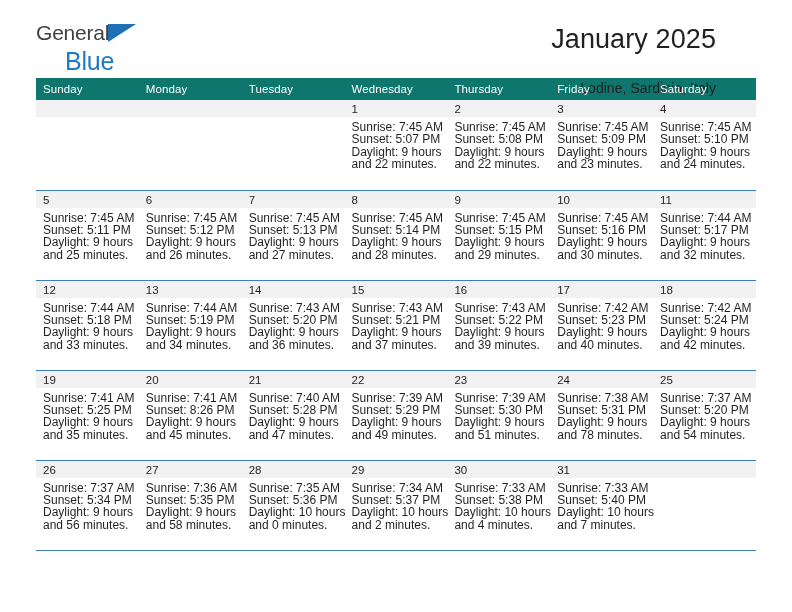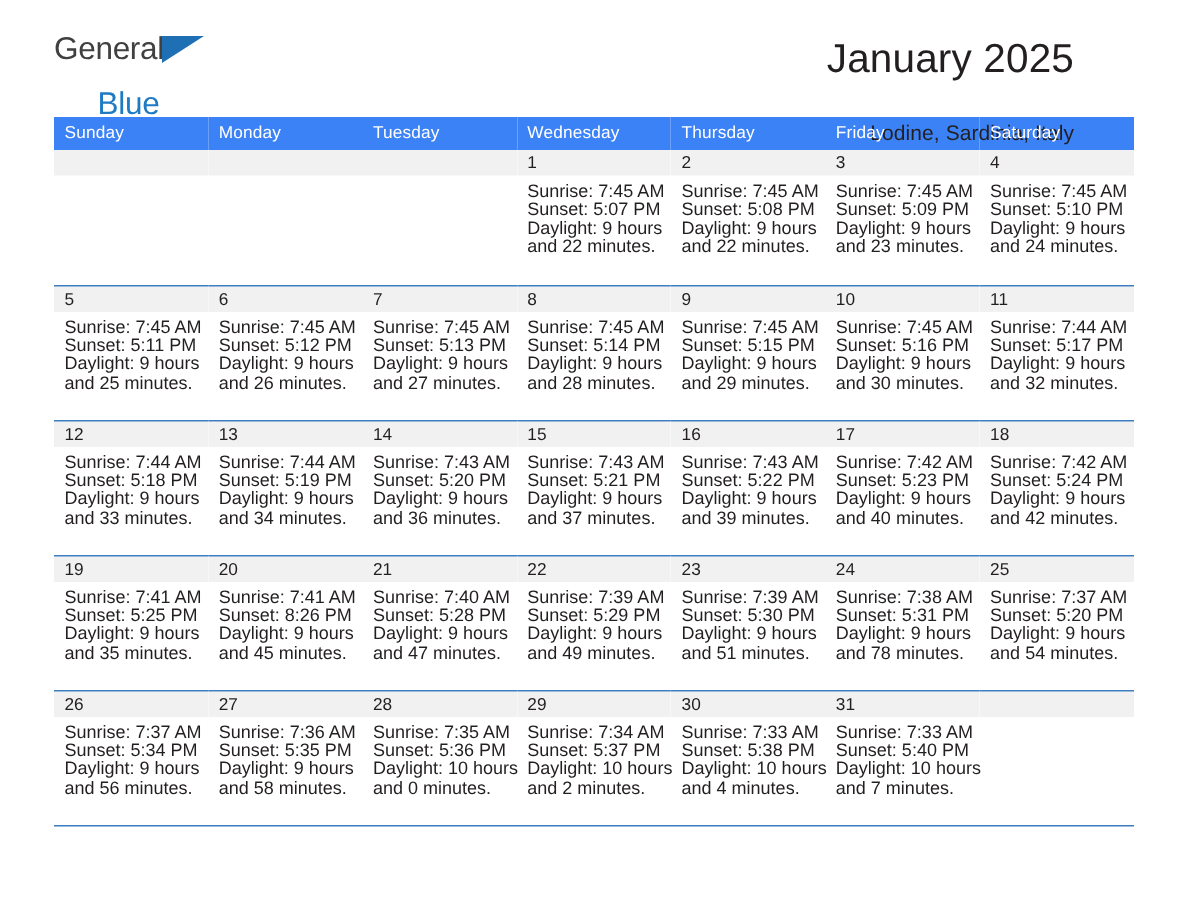--- a/index.html
+++ b/index.html
@@ -36,27 +36,27 @@
     height: 48px;
   }
   .logo-general {
     font-size: 21px;
     color: #404040;
     letter-spacing: -0.2px;
     line-height: 1;
     display: block;
   }
   .logo-blue {
-    font-size: 21px;
+    font-size: 25px;
     color: #1f7ac4;
     letter-spacing: -0.2px;
     line-height: 1;
     display: block;
     margin-left: 29px;
-    margin-top: 16px;
+    margin-top: 6px;
   }
   .logo-triangle {
     position: absolute;
     left: 72px;
     top: 2px;
     width: 0;
     height: 0;
     border-left: 28px solid #1f6fb5;
     border-bottom: 18px solid transparent;
   }
@@ -80,21 +80,21 @@
   }
 
   
   .calendar {
     width: 720px;
     border-collapse: collapse;
     table-layout: fixed;
   }
 
   .calendar th {
-    background: #3b82f6;
+    background: #0f766e;
     color: #ffffff;
     font-size: 11.5px;
     font-weight: normal;
     text-align: left;
     padding: 5px 0 5px 7px;
     height: 22px;
     letter-spacing: 0.1px;
   }
 
   .calendar td {

